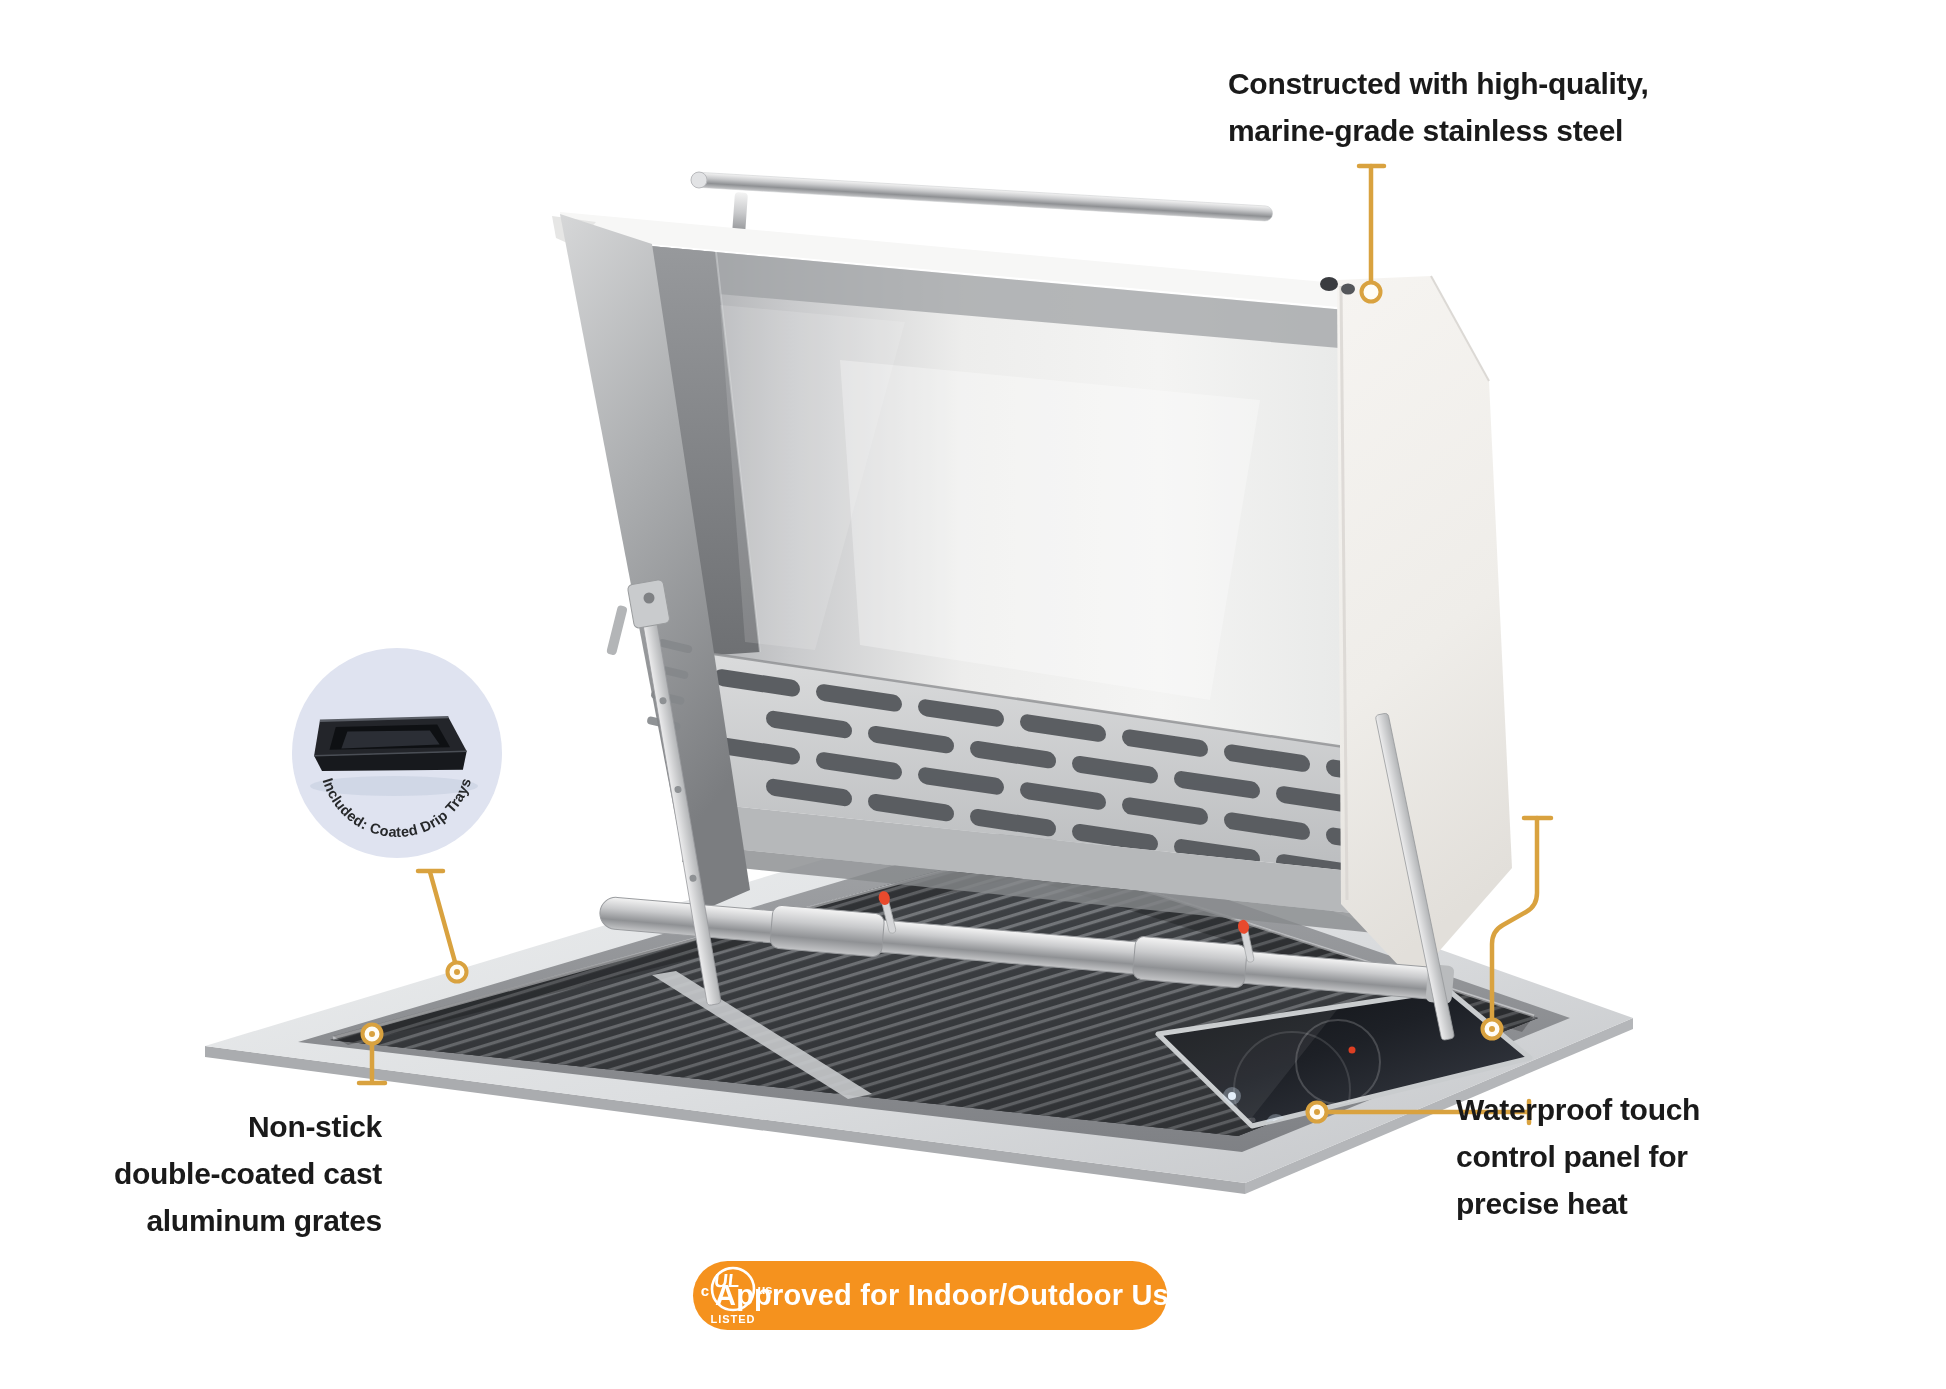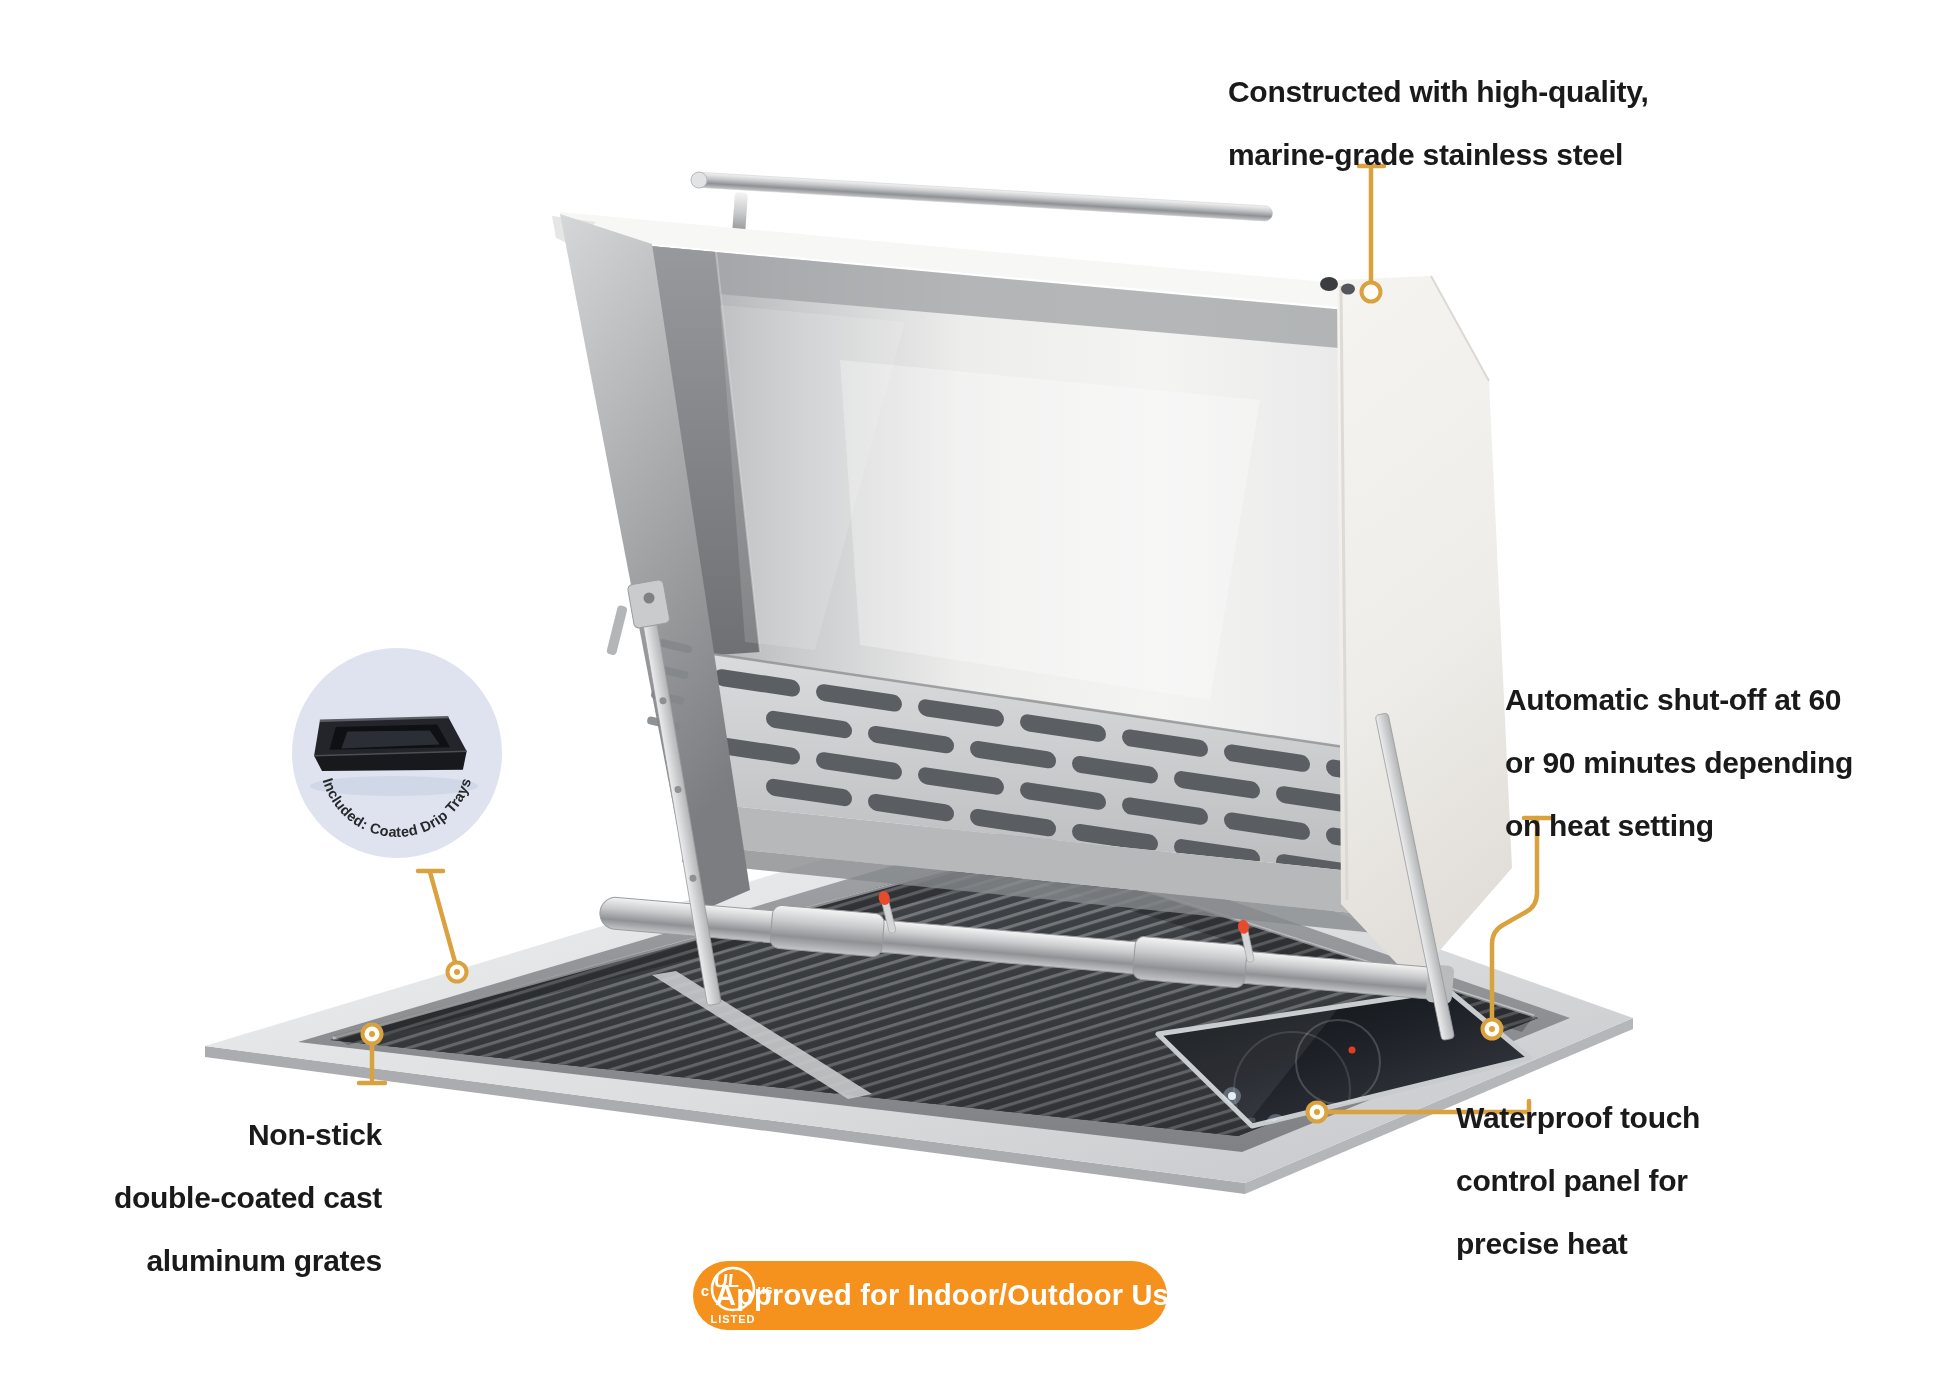--- a/index.html
+++ b/index.html
@@ -2,21 +2,21 @@
 <html><head>
 <meta charset="utf-8">
 <style>
   html,body{margin:0;padding:0;background:#ffffff;}
   .stage{
     position:relative;width:1946px;height:1389px;background:#ffffff;overflow:hidden;
     font-family:"Liberation Sans","DejaVu Sans",sans-serif;
   }
   .stage svg{position:absolute;left:0;top:0;}
   .callout{
-    position:absolute;font-weight:700;font-size:30px;line-height:63px;
+    position:absolute;font-weight:700;font-size:30px;line-height:47px;
     letter-spacing:-0.3px;color:#1a1a1a;white-space:pre-line;
   }
   .callout.right{text-align:right;margin-top:20px;}
   .badge{
     position:absolute;left:693px;top:1261px;width:474px;height:69px;
     background:#F5921E;border-radius:35px;display:flex;align-items:center;
     box-sizing:border-box;padding-left:12px;
   }
   .badge .ul-mark{flex:0 0 auto;}
   .badge .label{
@@ -289,23 +289,20 @@
         <line x1="430" y1="872" x2="455" y2="962"></line>
         <circle cx="457" cy="972" r="9.5" fill="#fffdf6" stroke-width="4"></circle>
         <circle cx="457" cy="972" r="3" fill="#D9A23F" stroke="none"></circle>
       </g>
     </g>
   </svg>
 
   <div class="callout" style="left:1228px;top:60px;width:560px;">Constructed with high-quality,
 marine-grade stainless steel</div>
 
-  <div class="callout" style="left:1505px;top:668px;width:440px;">Automatic shut-off at 60
-or 90 minutes depending
-on heat setting</div>
 
   <div class="callout" style="left:1456px;top:1086px;width:400px;">Waterproof touch
 control panel for
 precise heat</div>
 
   <div class="callout right" style="left:40px;top:1083px;width:342px;">Non-stick
 double-coated cast
 aluminum grates</div>
 
   <div class="badge">

